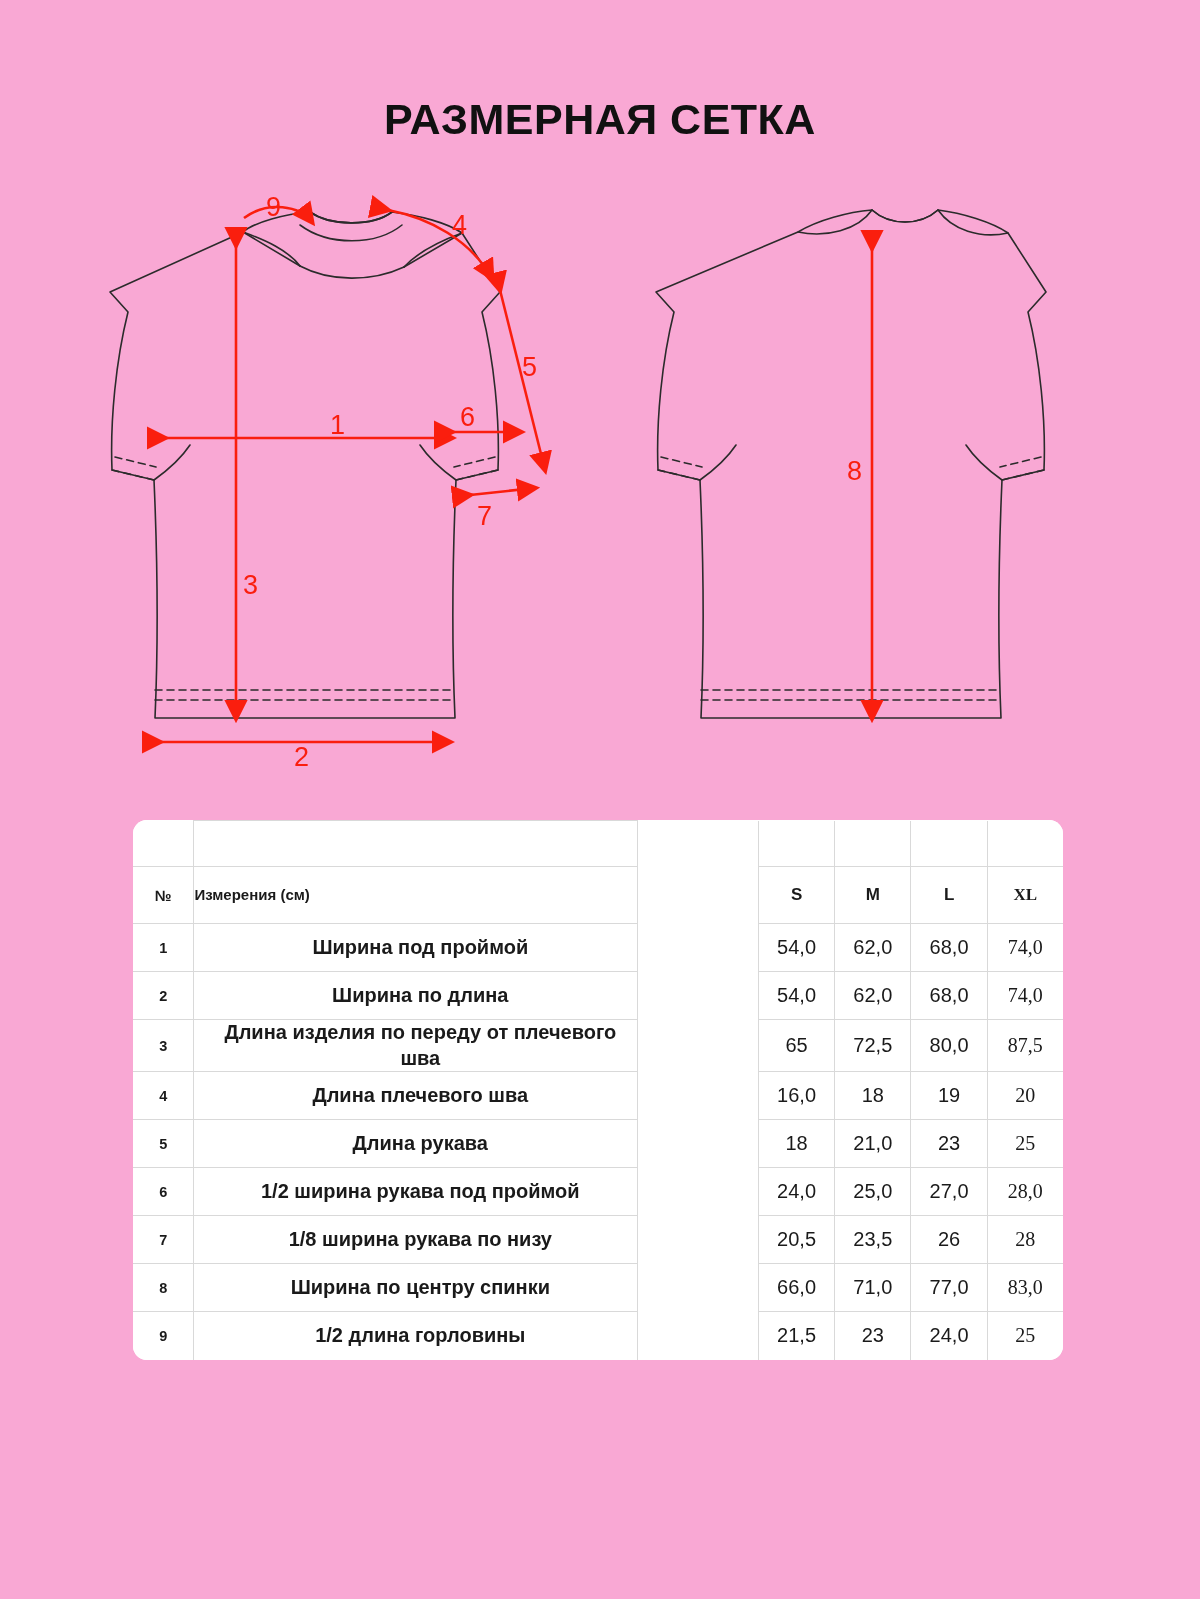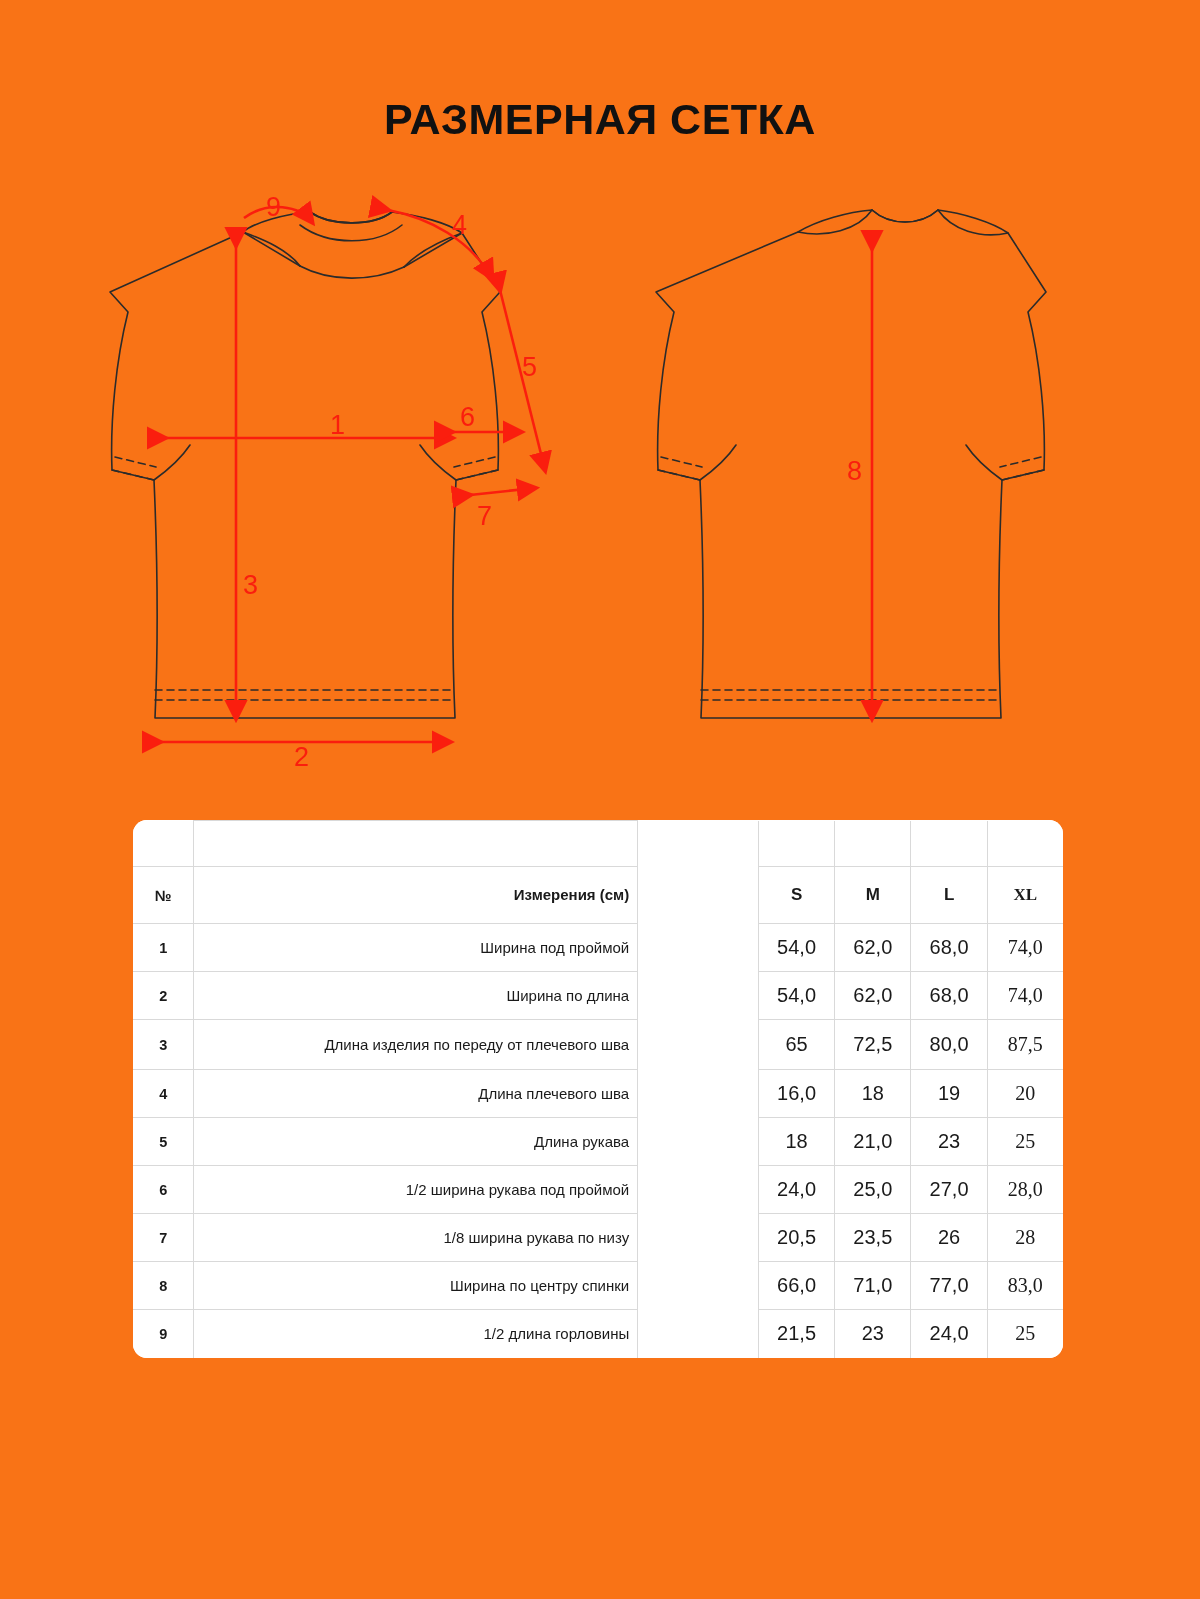--- a/index.html
+++ b/index.html
@@ -12,21 +12,21 @@
     height: 1599px;
     position: relative;
     font-family: "Liberation Sans", sans-serif;
     color: #1a1a1a;
     overflow: hidden;
   }
   .page {
     position: relative;
     width: 1200px;
     height: 1599px;
-    background: #f97316;
+    background: #f9a8d4;
   }
   .title {
     position: absolute;
     top: 95px;
     left: 0;
     width: 1200px;
     text-align: center;
     font-size: 43px;
     font-weight: bold;
     letter-spacing: 0.5px;
@@ -59,23 +59,23 @@
     padding: 0;
   }
   .c-num {
     width: 57px;
     text-align: center;
     font-size: 14.5px;
     font-weight: bold;
   }
   .c-name {
     width: 393px;
-    text-align: right;
-    font-size: 15px;
-    font-weight: normal;
+    text-align: center;
+    font-size: 20px;
+    font-weight: bold;
     padding-left: 17px !important;
     padding-right: 8px !important;
     line-height: 1.28;
   }
   .c-gap {
     width: 113px;
     border-top: none !important;
     border-bottom: none !important;
     border-left: 1px solid #d9d9d9 !important;
     border-right: 1px solid #d9d9d9 !important;
@@ -83,21 +83,21 @@
   .c-size {
     width: 71px;
     text-align: center;
     font-size: 20px;
   }
   thead .c-num, thead .c-name {
     font-size: 15px;
     font-weight: bold;
     text-align: center;
   }
-  thead .c-name { text-align: right; padding-left: 0 !important; }
+  thead .c-name { text-align: left; padding-left: 0 !important; }
   thead .c-size {
     font-size: 17px;
     font-weight: bold;
   }
   .head-blank {
     height: 46px;
   }
   .head-row-main td, .head-row-main th { height: 56px; }
   tbody tr { height: 48px; }
   tbody tr.tall { height: 50px; }

